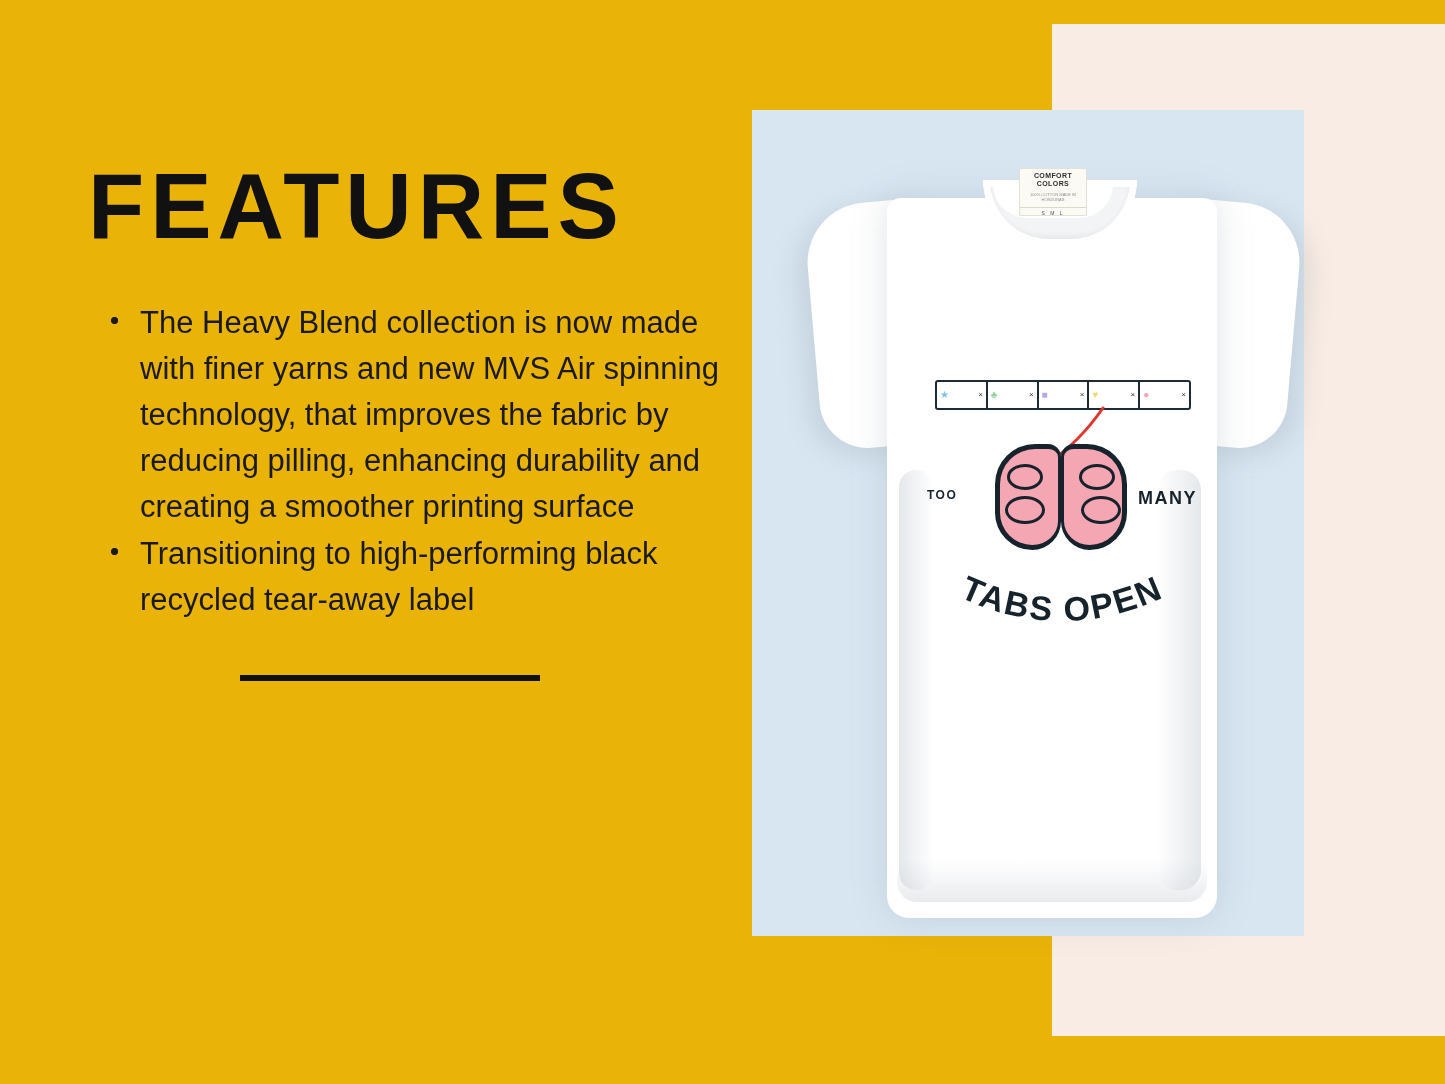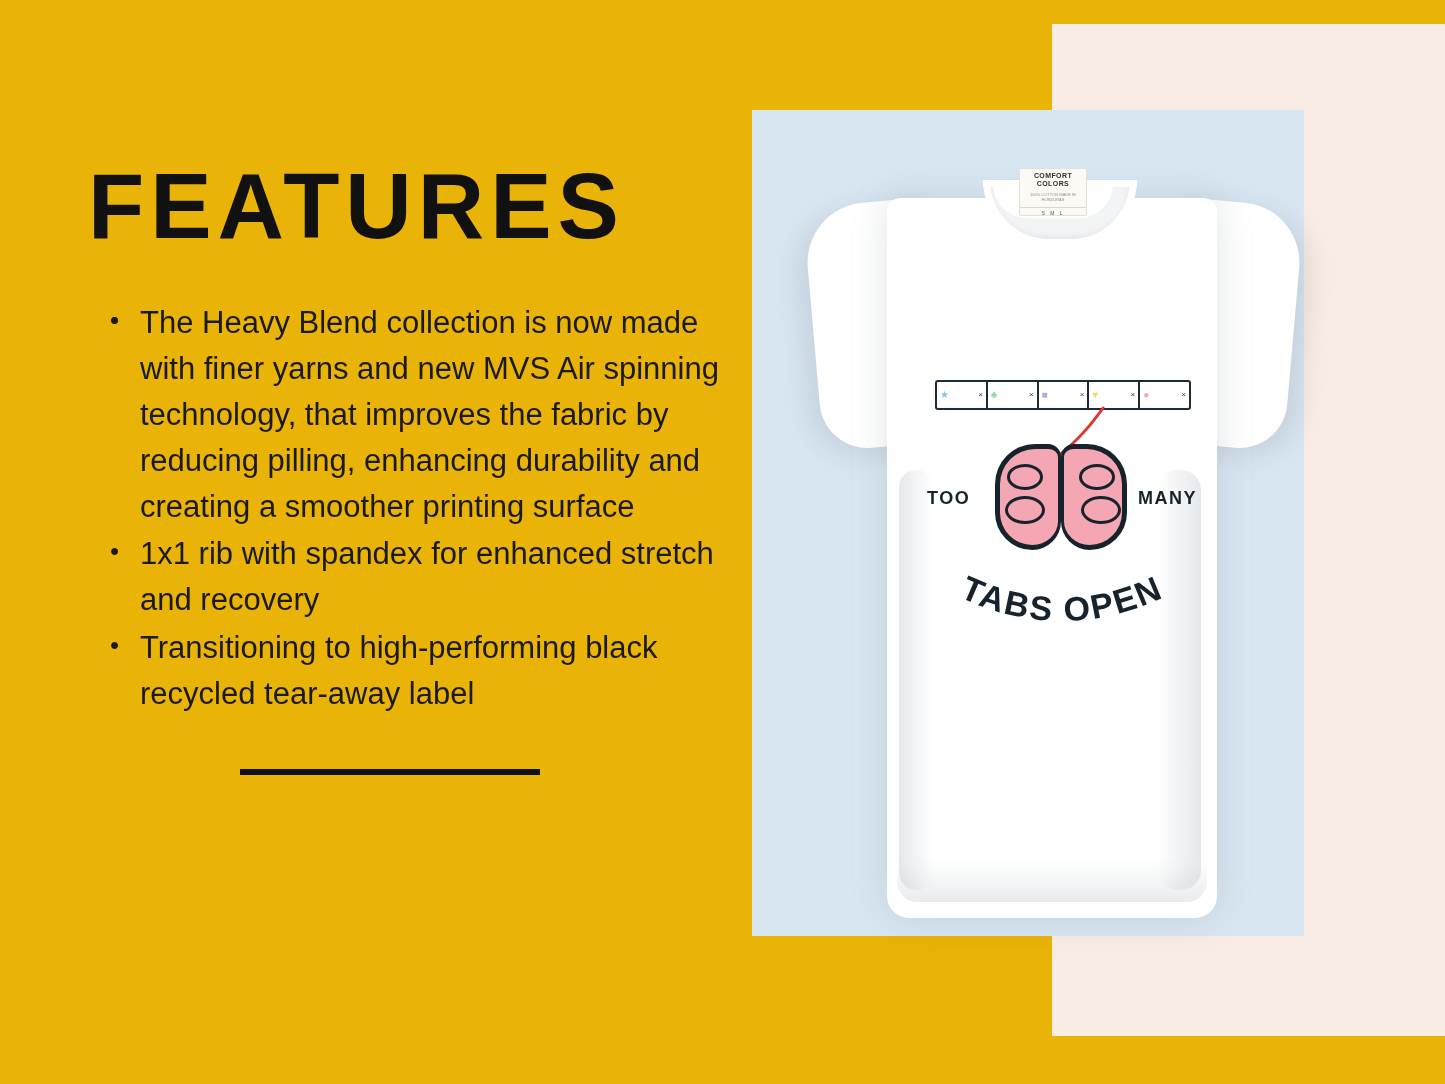--- a/index.html
+++ b/index.html
@@ -292,21 +292,21 @@
     position: absolute;
     left: 92px;
     top: 24px;
     width: 86px;
     height: 74px;
   }
   .word-too {
     position: absolute;
     left: 0px;
     top: 108px;
-    font-size: 18px;
+    font-size: 12px;
     font-weight: bold;
     letter-spacing: 1.5px;
     color: #16222c;
     font-family: "Liberation Sans", sans-serif;
   }
   .word-many {
     position: absolute;
     right: 0px;
     top: 108px;
     font-size: 18px;
@@ -341,21 +341,20 @@
     <ul class="feature-list">
       <li>
         <span class="bullet">•</span>
       </li>
       <li>
         <span class="bullet">•</span>
         <span>The Heavy Blend collection is now made with finer yarns and new MVS Air spinning technology, that improves the fabric by reducing pilling, enhancing durability and creating a smoother printing surface</span>
       </li>
       <li>
         <span class="bullet">•</span>
-        <span>1x1 rib with spandex for enhanced stretch and recovery</span>
       </li>
       <li>
         <span class="bullet">•</span>
         <span>Transitioning to high-performing black recycled tear-away label</span>
       </li>
     </ul>
 
     <div class="rule"></div>
   </div>
 

